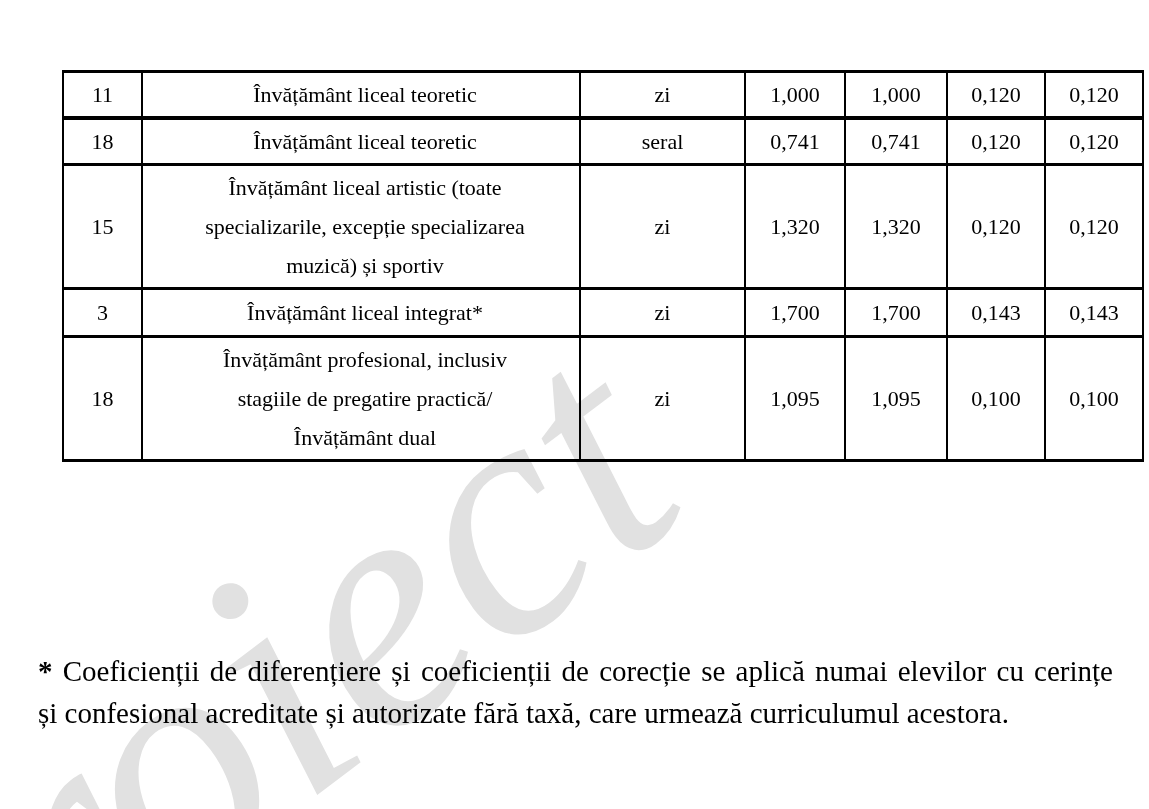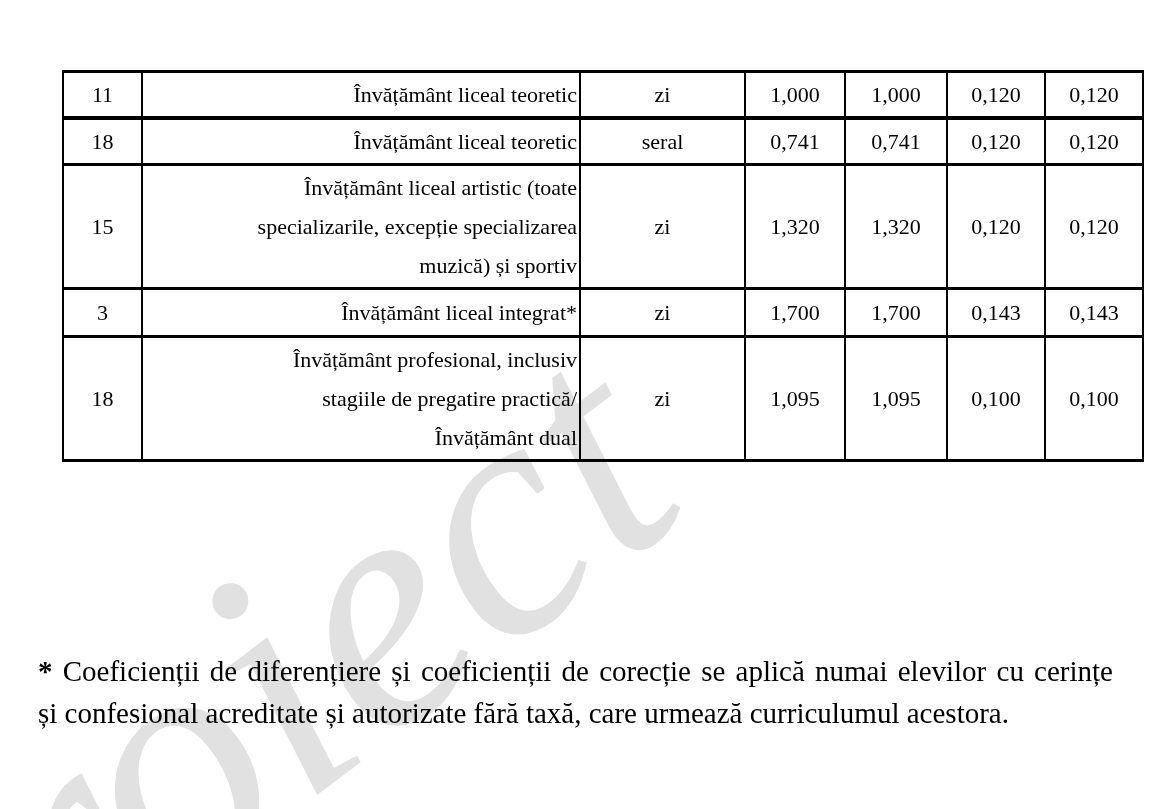--- a/index.html
+++ b/index.html
@@ -29,21 +29,21 @@
     border-bottom-width: 3px;
     font-size: 22px;
     text-align: center;
     vertical-align: middle;
     padding: 0;
     background: transparent;
     line-height: 36px;
   }
   table.coef tr.t4 td { border-top-width: 4px; }
   table.coef td.desc {
-    text-align: right;
+    text-align: center;
     padding: 2px 2px 2px 10px;
     white-space: pre-line;
     line-height: 39px;
   }
   .footnote {
     position: absolute; left: 38px; top: 650px; width: 1075px;
     font-size: 29px;
     line-height: 42px;
     z-index: 1;
   }

